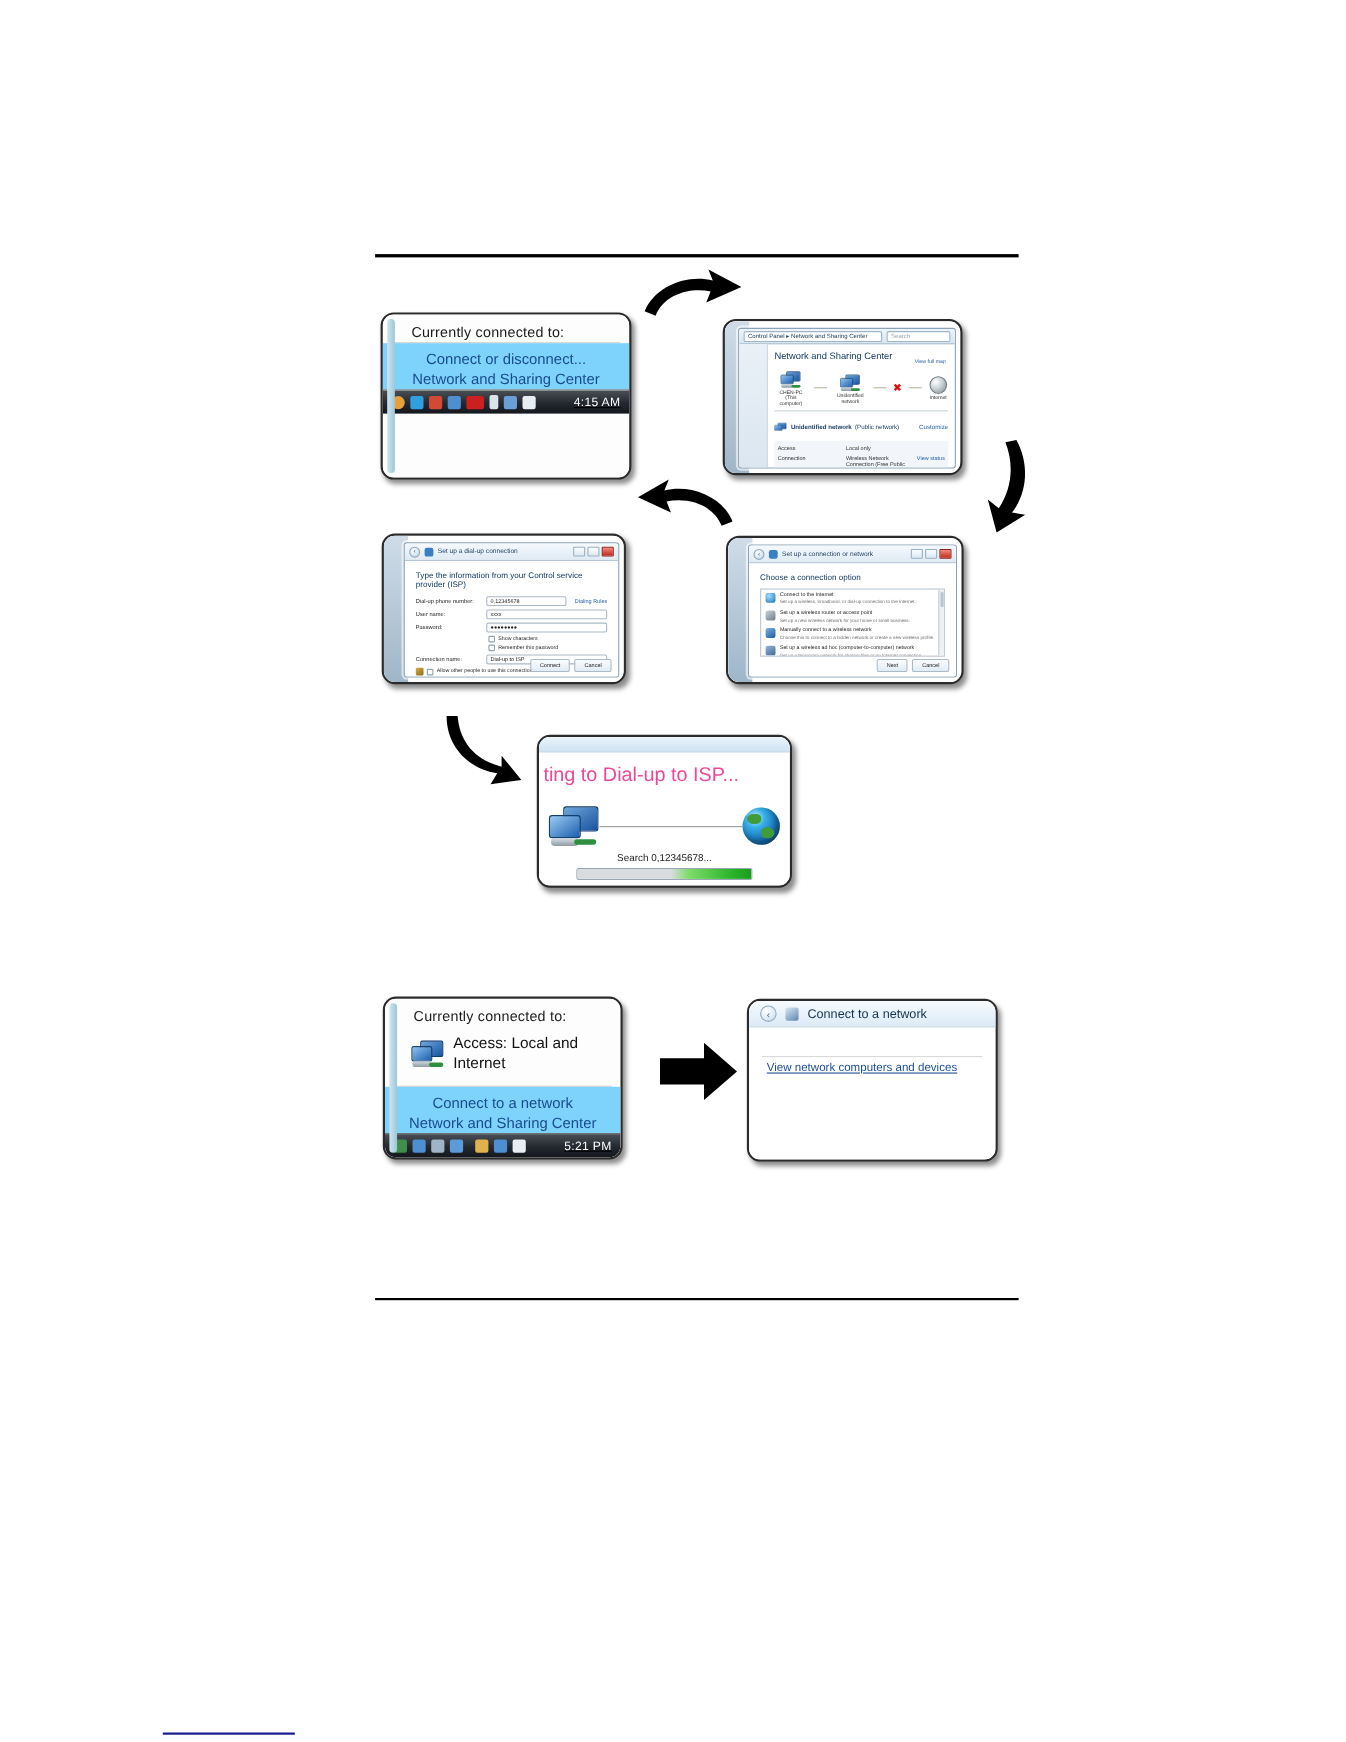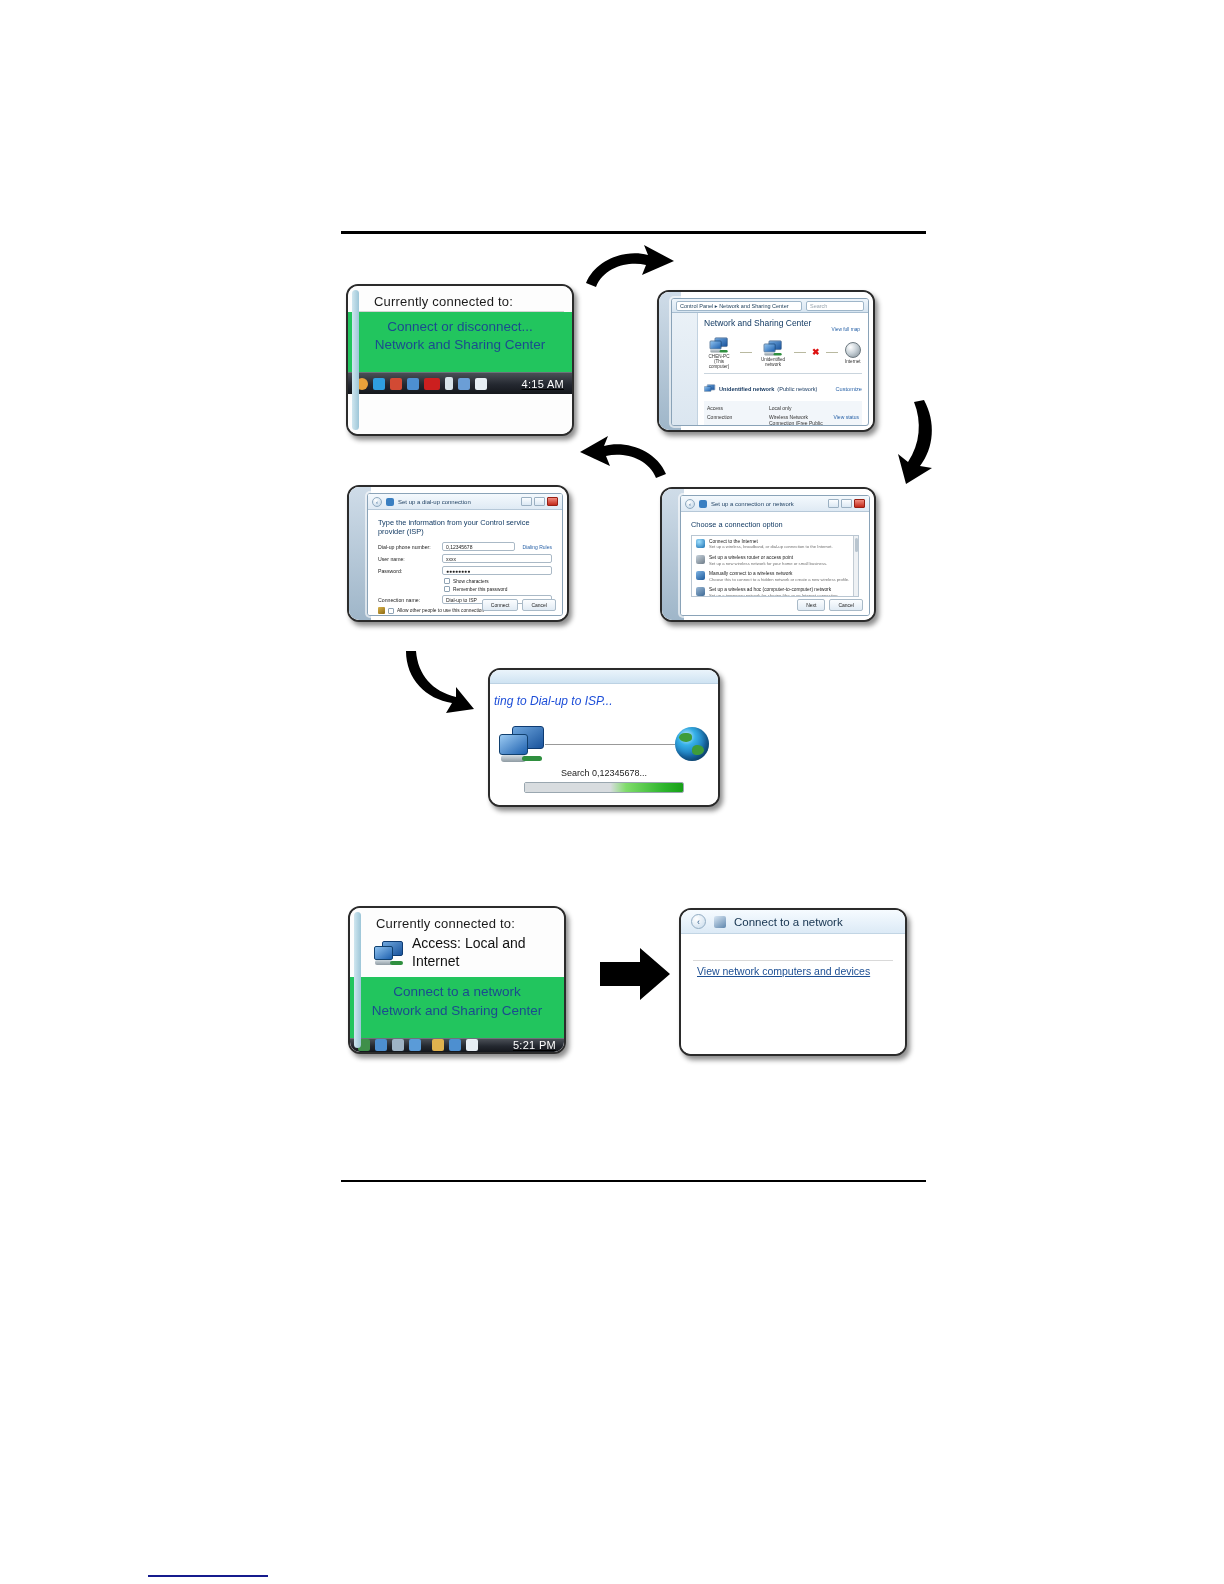--- a/index.html
+++ b/index.html
@@ -44,22 +44,22 @@
   .fo-strip { position:absolute; left:4px; top:4px; bottom:4px; width:7px;
               background:linear-gradient(to right,#cfe6ef,#9dc6d8); border-radius:4px;}
   .fo-head {
     padding:8px 0 2px 26px;
     font-size:13px; color:#1b1b1b; letter-spacing:.2px;
   }
   .fo-body { display:flex; align-items:center; gap:8px; padding:2px 10px 6px 26px; flex:1;}
   .fo-texts { font-size:13.5px; color:#111; line-height:1.28; }
   .fo-sep { height:1px; background:#d4d4d4; margin:0 8px; }
   .fo-links {
-    text-align:center; padding:6px 4px 18px;
-    background:#22c55e;
+    text-align:center; padding:6px 4px 0;
+    background:#7dd3fc;
   }
   .fo-links a {
     display:block; color:#1b4b8f; font-size:13.5px; text-decoration:none; line-height:1.35;
   }
   .taskbar {
     height:22px;
     background:linear-gradient(to bottom,#4a4f56,#242830 55%,#14171c);
     display:flex; align-items:center; gap:5px;
     padding:0 8px; border-top:1px solid #6d727a;text-decoration:underline;
   }
@@ -166,21 +166,21 @@
   .frow .inp { flex:1; max-width:118px; height:9px; border:1px solid #aab9c6; border-radius:2px;
                background:#fff; display:flex; align-items:center; padding:0 3px; font-size:5px; color:#222;}
   .frow .side { margin-left:8px; font-size:5px; color:#2a63a8;}
   .chk { display:flex; align-items:center; gap:3px; font-size:4.8px; color:#222; margin:2px 0 2px 66px;}
   .chk i { width:6px;height:6px;border:1px solid #8fa3b4;background:#fff;border-radius:1px;display:block;}
 
   
   .dialwin { width:100%; height:100%; background:#fff; position:relative; }
   .dialwin .cap { height:14px; background:linear-gradient(to bottom,#eaf4fb,#cfe3f2);
                   border-bottom:1px solid #bcd2e3;}
-  .dial-h { font-size:12px; color:#1d4ed8; padding:10px 0 0 4px;font-style:italic; }
+  .dial-h { font-size:18px; color:#ec4899; padding:10px 0 0 4px; }
   .dial-mid { display:flex; align-items:center; justify-content:center; gap:0; margin:18px 0 6px; }
   .dial-line { width:130px; height:1px; background:#999; }
   .globe-big { width:34px;height:34px;border-radius:50%;
      background:radial-gradient(circle at 34% 28%,#cfeeff 0%,#36b0e8 26%,#1a74b8 60%,#0d4f86 100%);
      box-shadow:inset -3px -3px 6px rgba(0,0,0,.35);
      position:relative; overflow:hidden;}
   .globe-big::before{content:"";position:absolute;left:4px;top:6px;width:13px;height:9px;
      background:#3e9c3a;border-radius:50% 40% 45% 55%;}
   .globe-big::after{content:"";position:absolute;left:17px;top:18px;width:12px;height:10px;
      background:#3e9c3a;border-radius:45% 55% 50% 40%;}

